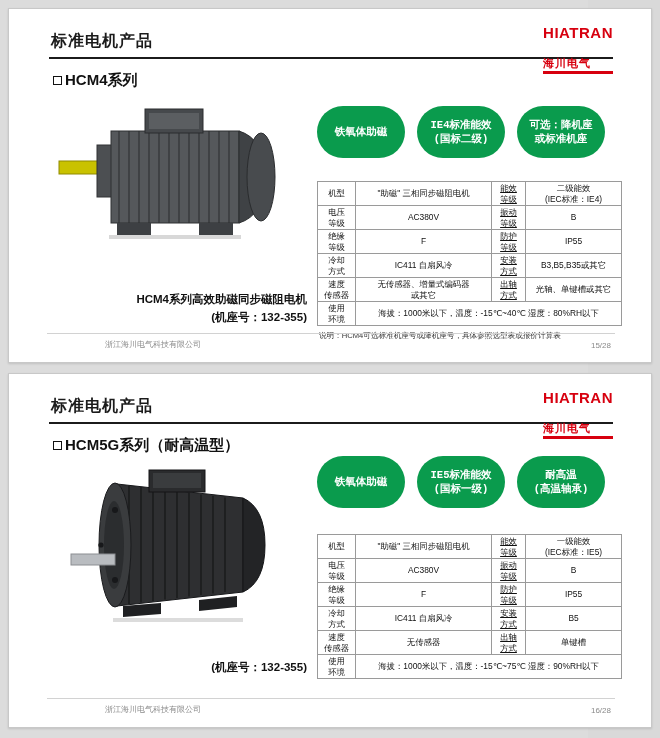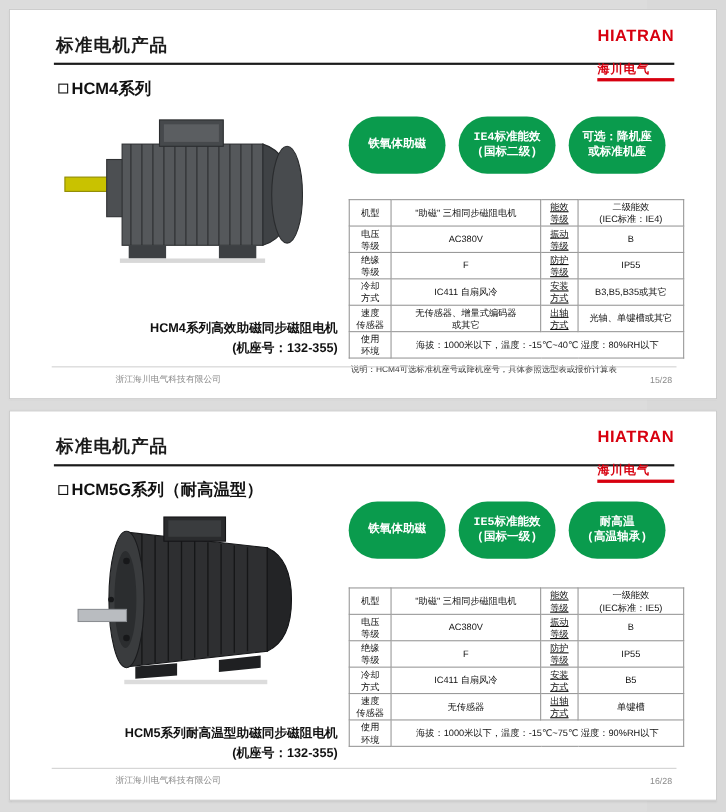--- a/index.html
+++ b/index.html
@@ -348,21 +348,20 @@
       <path d="M142 138 L180 134 L180 145 L142 149 Z" fill="#1f2022"></path>
 
       <circle cx="58" cy="48" r="3" fill="#17181a"></circle>
       <circle cx="58" cy="118" r="3" fill="#17181a"></circle>
       <circle cx="44" cy="83" r="2.6" fill="#17181a"></circle>
 
       <rect x="56" y="156" width="130" height="4" fill="#dcdcdc"></rect>
     </svg>
 
     <div class="caption" style="top:285px;">
-      <div>HCM5系列耐高温型助磁同步磁阻电机</div>
       <div>(机座号：132-355)</div>
     </div>
 
     <div class="pills" style="left:308px; top:82px;">
       <div class="pill">
         <span>铁氧体助磁</span>
         <span></span>
       </div>
       <div class="pill">
         <span>IE5标准能效</span>

